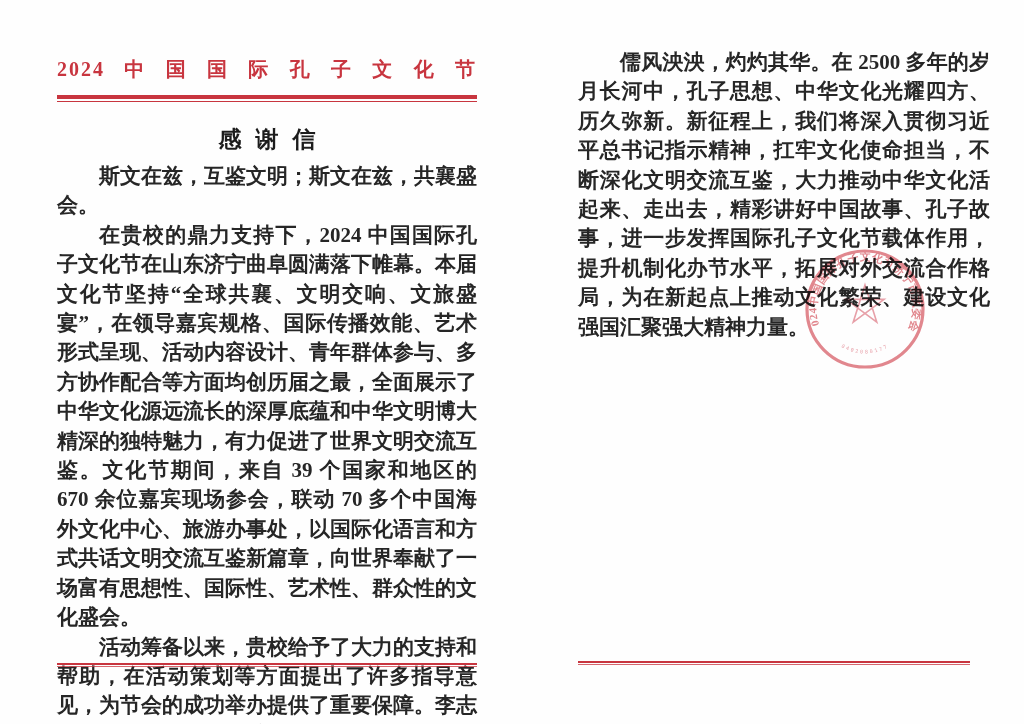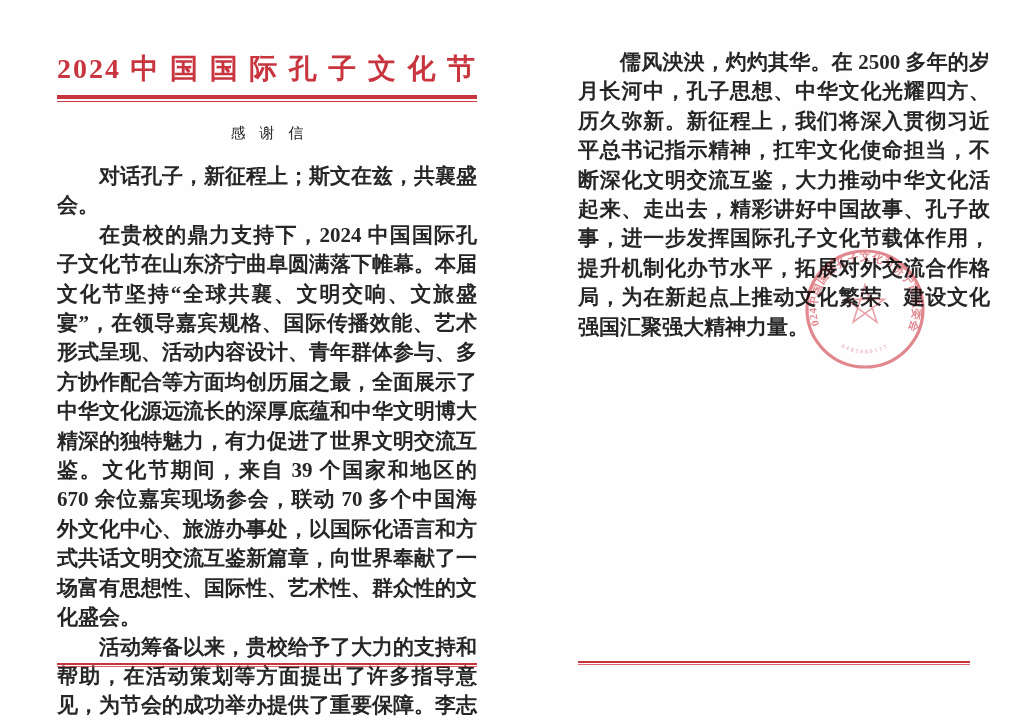--- a/index.html
+++ b/index.html
@@ -22,21 +22,21 @@
   }
   .page-left  { left: 57px;  width: 420px; }
   .page-right { left: 578px; width: 412px; }
 
   
   .letterhead {
     position: absolute;
     top: 50px;
     left: 0;
     width: 100%;
-    font-size: 28px;
+    font-size: 20px;
     font-weight: 700;
     color: #c8353f;
     letter-spacing: 2px;
     text-align: justify;
     text-align-last: justify;
     white-space: nowrap;
     line-height: 38px;
   }
   .letterhead-rule {
     position: absolute;
@@ -53,22 +53,22 @@
     background: #c8353f;
     margin-top: 2px;
   }
 
   .letter-title {
     position: absolute;
     top: 124px;
     left: 0;
     width: 100%;
     text-align: center;
-    font-size: 15px;
-    font-weight: 400;
+    font-size: 23px;
+    font-weight: 700;
     letter-spacing: 14px;
     text-indent: 14px;
     color: #1c1c1c;
   }
 
   
   .body-block {
     position: absolute;
     left: 0;
     width: 100%;
@@ -139,21 +139,21 @@
 
 <div class="page page-left">
 
   <div class="letterhead">2024中国国际孔子文化节</div>
 
   <div class="letterhead-rule"></div>
 
   <div class="letter-title">感谢信</div>
 
   <div class="body-block">
-    <p>对话孔子，新征程上；斯文在兹，共襄盛会。</p>
+    <p>斯文在兹，互鉴文明；斯文在兹，共襄盛会。</p>
     <p>在贵校的鼎力支持下，2024 中国国际孔子文化节在山东济宁曲阜圆满落下帷幕。本届文化节坚持“全球共襄、文明交响、文旅盛宴”，在领导嘉宾规格、国际传播效能、艺术形式呈现、活动内容设计、青年群体参与、多方协作配合等方面均创历届之最，全面展示了中华文化源远流长的深厚底蕴和中华文明博大精深的独特魅力，有力促进了世界文明交流互鉴。文化节期间，来自 39 个国家和地区的 670 余位嘉宾现场参会，联动 70 多个中国海外文化中心、旅游办事处，以国际化语言和方式共话文明交流互鉴新篇章，向世界奉献了一场富有思想性、国际性、艺术性、群众性的文化盛会。</p>
     <p>活动筹备以来，贵校给予了大力的支持和帮助，在活动策划等方面提出了许多指导意见，为节会的成功举办提供了重要保障。李志红同志、张颖同志、梁贺涵同志现场指导工作，体育科学学院、音乐学院、国际教育学院的大学生们积极参与，极大提升了本届孔子文化节的权威性和影响力。在此，谨向贵校、向李志红同志、张颖同志、梁贺涵同志、体育科学学院、音乐学院、国际教育学院的大学生们表示衷心的感谢！</p>
   </div>
 
   <div class="footer-rule"></div>
 </div>
 
 <div class="page page-right">
 
   <div class="body-block">

